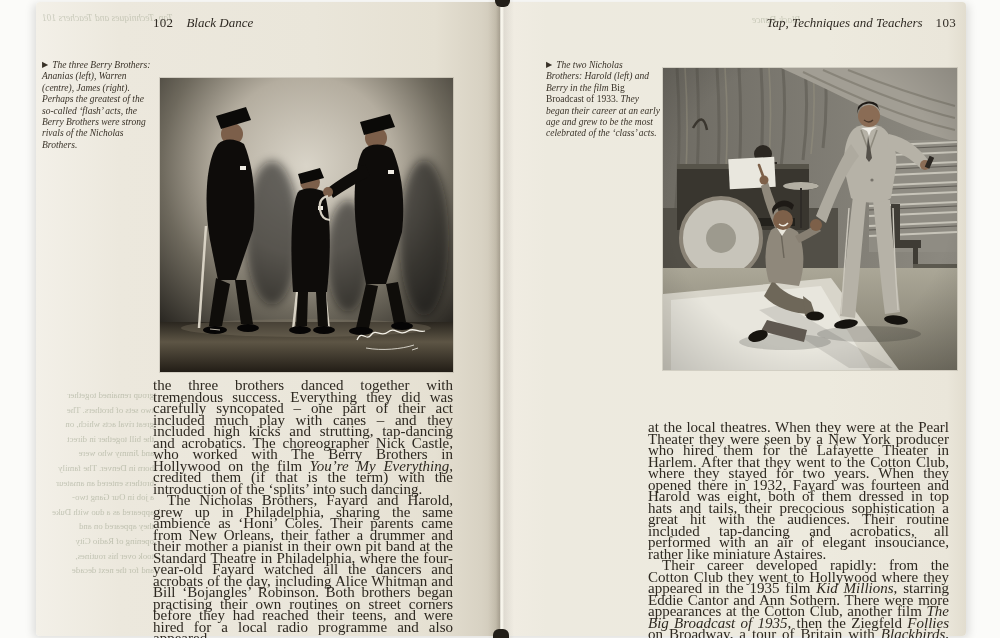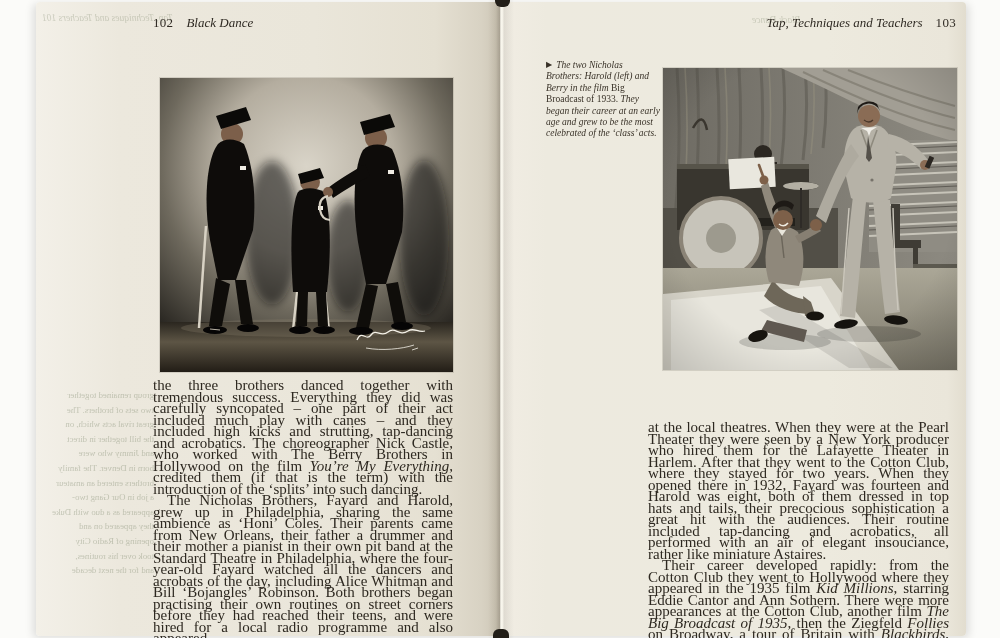--- a/index.html
+++ b/index.html
@@ -43,20 +43,23 @@
 <div class="stage">
 
   <section class="page left">
 
     <div class="showthru head" style="left:6px;top:11px;">Tap, Techniques and Teachers   101</div>
 
     <div class="runhead lft" style="left:117px;top:13px;">
       <span class="pagenum">102</span><span class="htitle">Black Dance</span>
     </div>
 
+    <div class="caption" style="left:6px;top:58px;width:109px;">
+      <span class="marker">▶</span><span><span>The three Berry Brothers: Ananias (left), Warren (centre), James (right). Perhaps the greatest of the so-called ‘flash’ acts, the Berry Brothers were strong rivals of the Nicholas Brothers.</span></span>
+    </div>
 
     <figure class="photo" style="left:124px;top:76px;width:293px;height:294px;margin:0;" aria-label="Studio photograph of the three Berry Brothers in top hats and tails with canes, spotlight behind them casting large shadows">
       <svg width="293" height="294" viewBox="0 0 293 294">
         <defs>
           <radialGradient id="spotL" cx="0.5" cy="0.3" r="0.8">
             <stop offset="0" stop-color="#d9d4c8"></stop>
               <stop offset="0.38" stop-color="#b4ad9f"></stop>
             <stop offset="0.62" stop-color="#6e695d"></stop>
               <stop offset="1" stop-color="#14120f"></stop>
           </radialGradient>

